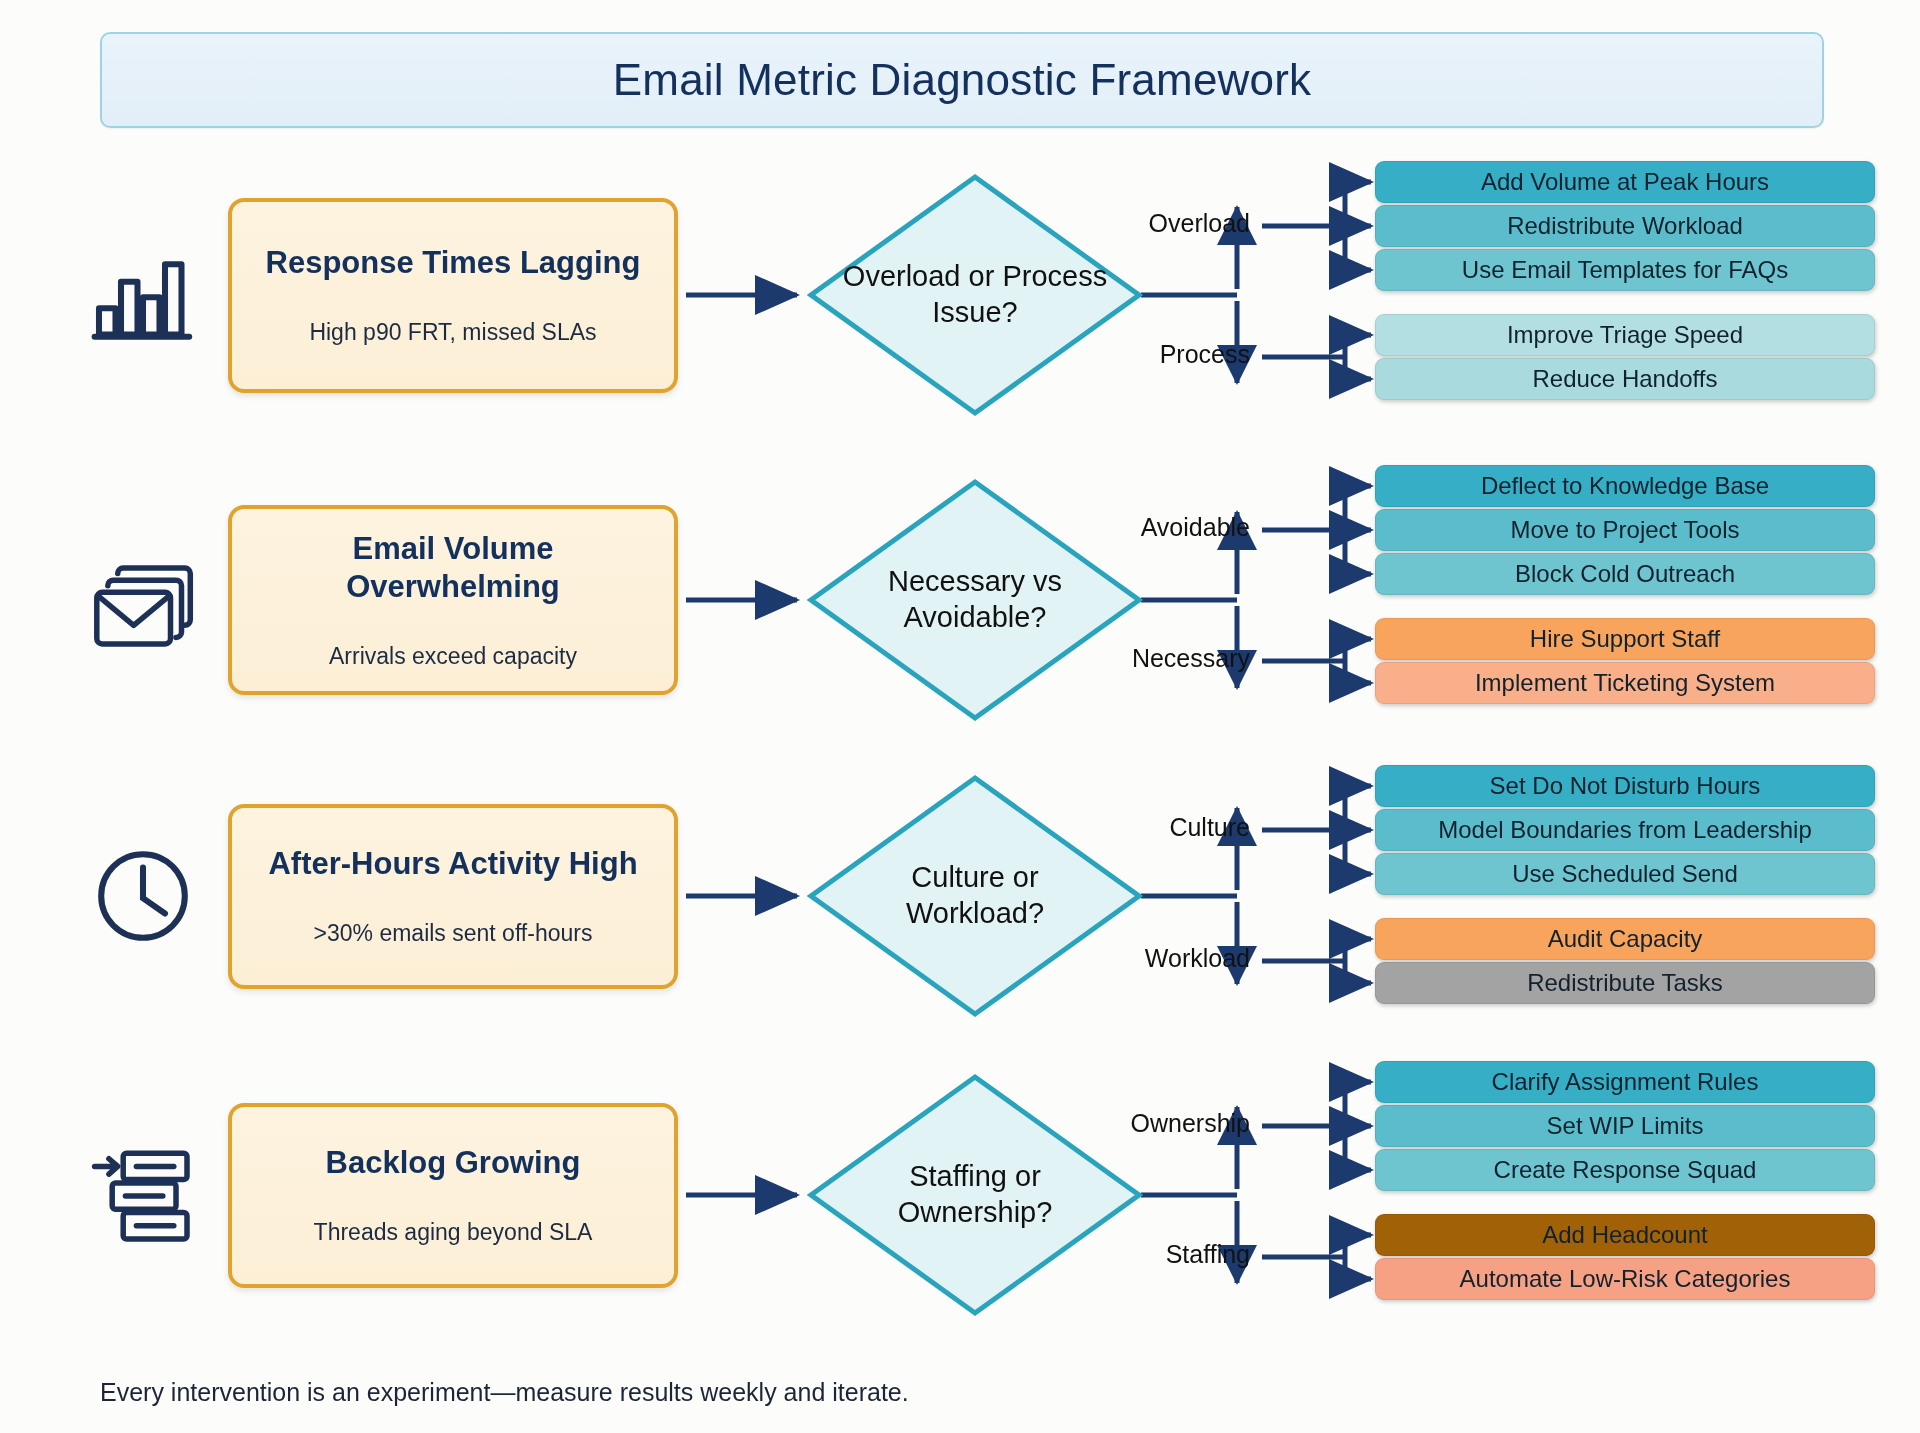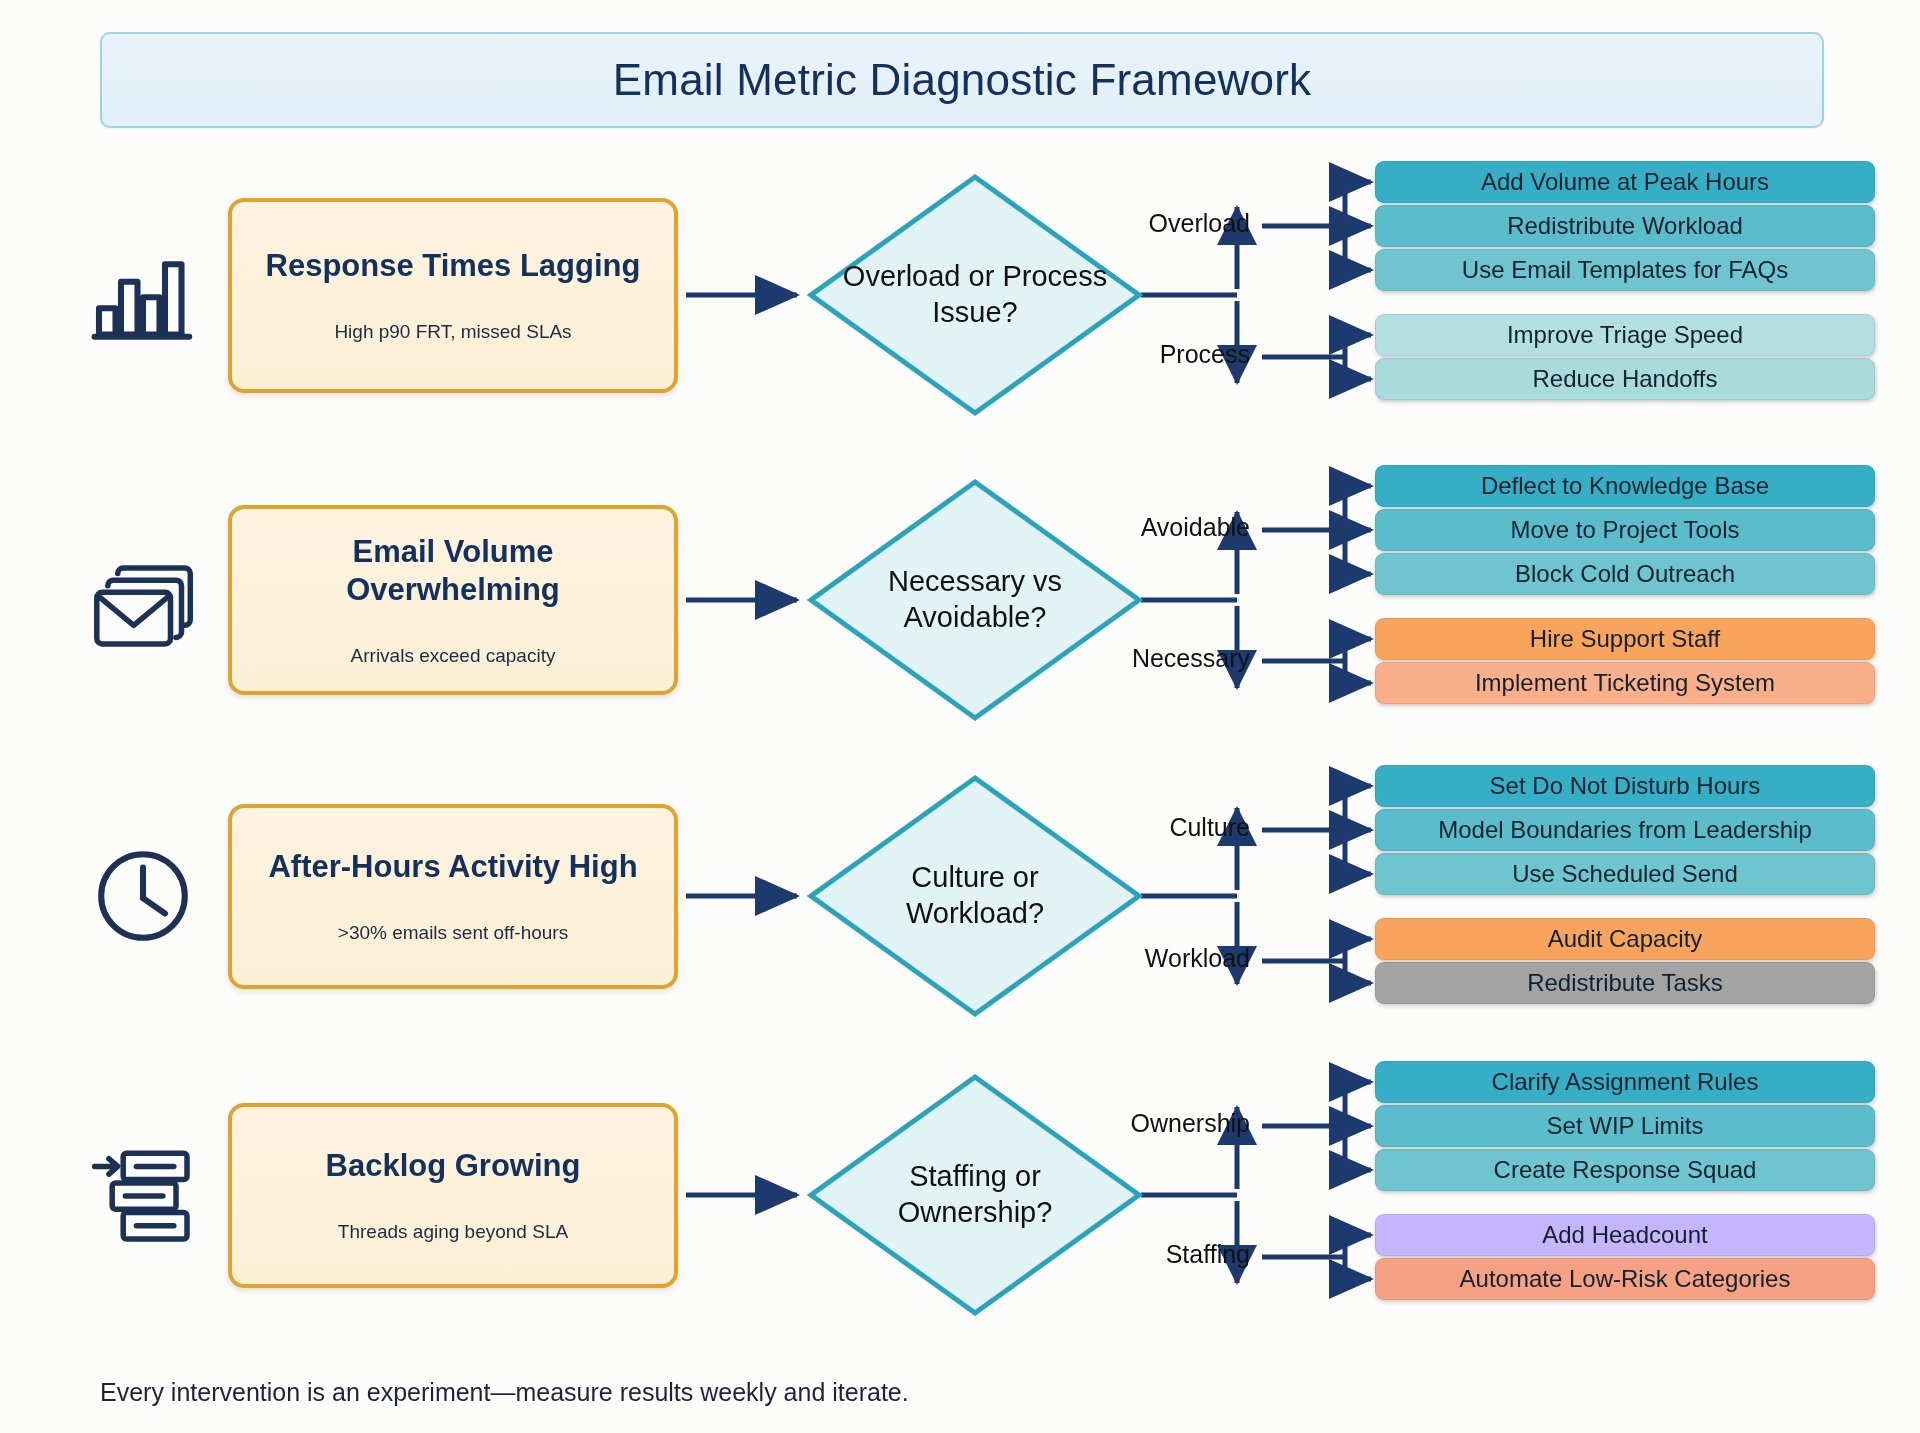--- a/index.html
+++ b/index.html
@@ -32,21 +32,21 @@
     box-sizing:border-box;
     display:flex;flex-direction:column;align-items:center;justify-content:center;
     box-shadow:0 3px 6px rgba(0,0,0,.10);
     padding:14px 16px;
     gap:13px;
   }
   .problem .p-title{
     font-size:31px;font-weight:bold;color:#13315c;line-height:1.22;text-align:center;
   }
   .problem .p-sub{
-    font-size:19px;color:#1d2b42;text-align:center;margin-top:24px;
+    font-size:23px;color:#1d2b42;text-align:center;margin-top:24px;
   }
   
   .row-icon{position:absolute;width:110px;height:110px;}
   .row-icon svg{width:100%;height:100%;display:block;}
   
   .diamond{position:absolute;}
   .diamond svg{position:absolute;left:0;top:0;}
   .diamond .d-text{
     position:absolute;left:0;top:0;width:100%;height:100%;
     display:flex;align-items:center;justify-content:center;
@@ -283,21 +283,21 @@
     <div class="action" style="left: 1375px; top: 1061px; background: rgb(53, 174, 198);">
       <span>Clarify Assignment Rules</span>
     </div>
     <div class="action" style="left: 1375px; top: 1105px; background: rgb(91, 189, 204);">
       <span>Set WIP Limits</span>
     </div>
     <div class="action" style="left: 1375px; top: 1149px; background: rgb(110, 196, 207);">
       <span>Create Response Squad</span>
     </div>
     <div class="branch-label" style="left: 1080px; width: 170px; top: 1240px;">Staffing</div>
-    <div class="action" style="left: 1375px; top: 1214px; background: #c4b5fd;">
+    <div class="action" style="left: 1375px; top: 1214px; background: #a16207;">
       <span>Add Headcount</span>
     </div>
     <div class="action" style="left: 1375px; top: 1258px; background: rgb(246, 161, 132);">
       <span>Automate Low-Risk Categories</span>
     </div>
   </div>
 
 <div id="footer-note">Every intervention is an experiment—measure results weekly and iterate.</div>
 
 </body></html>

